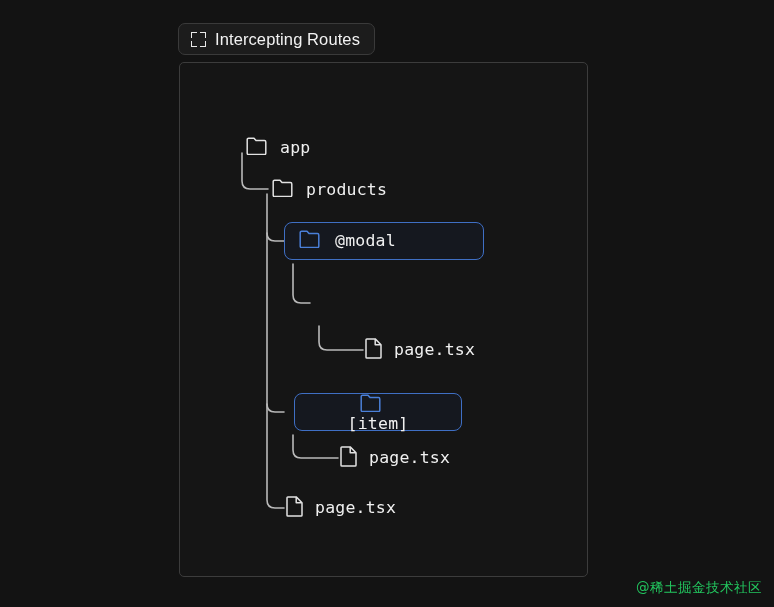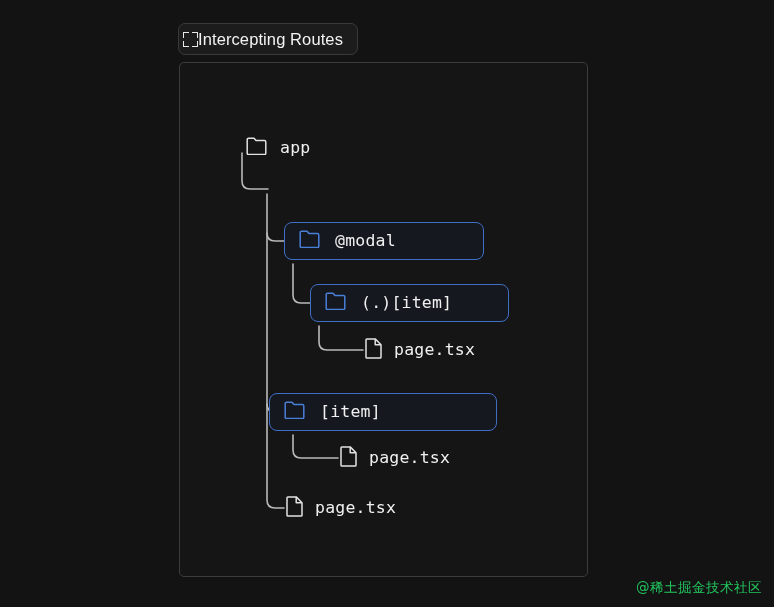--- a/index.html
+++ b/index.html
@@ -17,21 +17,22 @@
 
   
   #header-chip {
     position: absolute;
     left: 178px;
     top: 23px;
     height: 32px;
     box-sizing: border-box;
     display: flex;
     align-items: center;
-    padding: 0 14px 0 4px;
+    gap: 9px;
+    padding: 0 14px 0 12px;
     background: #1c1c1c;
     border: 1px solid #3a3a3a;
     border-radius: 7px;
     color: #f2f2f2;
   }
   #header-chip .chip-label {
     font-size: 16.5px;
     letter-spacing: 0.1px;
     line-height: 1;
     white-space: nowrap;
@@ -154,50 +155,50 @@
 
   <div class="node plain" style="left:66px; top:72px;">
     <span class="icon-slot">
       <svg width="22" height="18" viewBox="0 0 22 18" fill="none" stroke="#e2e2e2" stroke-width="1.5" stroke-linejoin="round">
         <path d="M1.2 16.2 V2.6 a1.4 1.4 0 0 1 1.4-1.4 h5.4 l2 2.4 h8.4 a1.4 1.4 0 0 1 1.4 1.4 v11.2 a1.4 1.4 0 0 1 -1.4 1.4 h-15.8 a1.4 1.4 0 0 1 -1.4 -1.4 z"></path>
       </svg>
     </span>
     <span class="node-label">app</span>
   </div>
 
+  <div class="node plain" style="left:92px; top:114px;">
+    <span class="icon-slot">
+      <svg width="22" height="18" viewBox="0 0 22 18" fill="none" stroke="#e2e2e2" stroke-width="1.5" stroke-linejoin="round">
+        <path d="M1.2 16.2 V2.6 a1.4 1.4 0 0 1 1.4-1.4 h5.4 l2 2.4 h8.4 a1.4 1.4 0 0 1 1.4 1.4 v11.2 a1.4 1.4 0 0 1 -1.4 1.4 h-15.8 a1.4 1.4 0 0 1 -1.4 -1.4 z"></path>
+      </svg>
+    </span>
+    <span class="node-label">products</span>
+  </div>
 
   <div class="node boxed" style="left:104px; top:159px; width:200px;">
     <span class="icon-slot">
       <svg width="22" height="18" viewBox="0 0 22 18" fill="none" stroke="#4a7fd8" stroke-width="1.5" stroke-linejoin="round">
         <path d="M1.2 16.2 V2.6 a1.4 1.4 0 0 1 1.4-1.4 h5.4 l2 2.4 h8.4 a1.4 1.4 0 0 1 1.4 1.4 v11.2 a1.4 1.4 0 0 1 -1.4 1.4 h-15.8 a1.4 1.4 0 0 1 -1.4 -1.4 z"></path>
       </svg>
     </span>
     <span class="node-label">@modal</span>
   </div>
 
-  <div class="node boxed" style="left:130px; top:221px; width:199px;">
-    <span class="icon-slot">
-      <svg width="22" height="18" viewBox="0 0 22 18" fill="none" stroke="#4a7fd8" stroke-width="1.5" stroke-linejoin="round">
-        <path d="M1.2 16.2 V2.6 a1.4 1.4 0 0 1 1.4-1.4 h5.4 l2 2.4 h8.4 a1.4 1.4 0 0 1 1.4 1.4 v11.2 a1.4 1.4 0 0 1 -1.4 1.4 h-15.8 a1.4 1.4 0 0 1 -1.4 -1.4 z"></path>
-      </svg>
-    </span>
-    <span class="node-label">(.)[item]</span>
-  </div>
 
   <div class="node plain" style="left:185px; top:274px;">
     <span class="icon-slot">
       <svg width="17" height="21" viewBox="0 0 17 21" fill="none" stroke="#e2e2e2" stroke-width="1.5" stroke-linejoin="round">
         <path d="M1 19.2 V1.8 a0.9 0.9 0 0 1 0.9-0.9 h8.3 l5.8 5.8 v12.5 a0.9 0.9 0 0 1 -0.9 0.9 h-13.2 a0.9 0.9 0 0 1 -0.9 -0.9 z"></path>
         <path d="M10.2 0.9 v5.8 h5.8"></path>
       </svg>
     </span>
     <span class="node-label">page.tsx</span>
   </div>
 
-  <div class="node boxed" style="left:89px; top:330px; width:228px;">
+  <div class="node boxed" style="left:114px; top:330px; width:168px;flex-direction:column;">
     <span class="icon-slot">
       <svg width="22" height="18" viewBox="0 0 22 18" fill="none" stroke="#4a7fd8" stroke-width="1.5" stroke-linejoin="round">
         <path d="M1.2 16.2 V2.6 a1.4 1.4 0 0 1 1.4-1.4 h5.4 l2 2.4 h8.4 a1.4 1.4 0 0 1 1.4 1.4 v11.2 a1.4 1.4 0 0 1 -1.4 1.4 h-15.8 a1.4 1.4 0 0 1 -1.4 -1.4 z"></path>
       </svg>
     </span>
     <span class="node-label">[item]</span>
   </div>
 
   <div class="node plain" style="left:160px; top:382px;">
     <span class="icon-slot">

